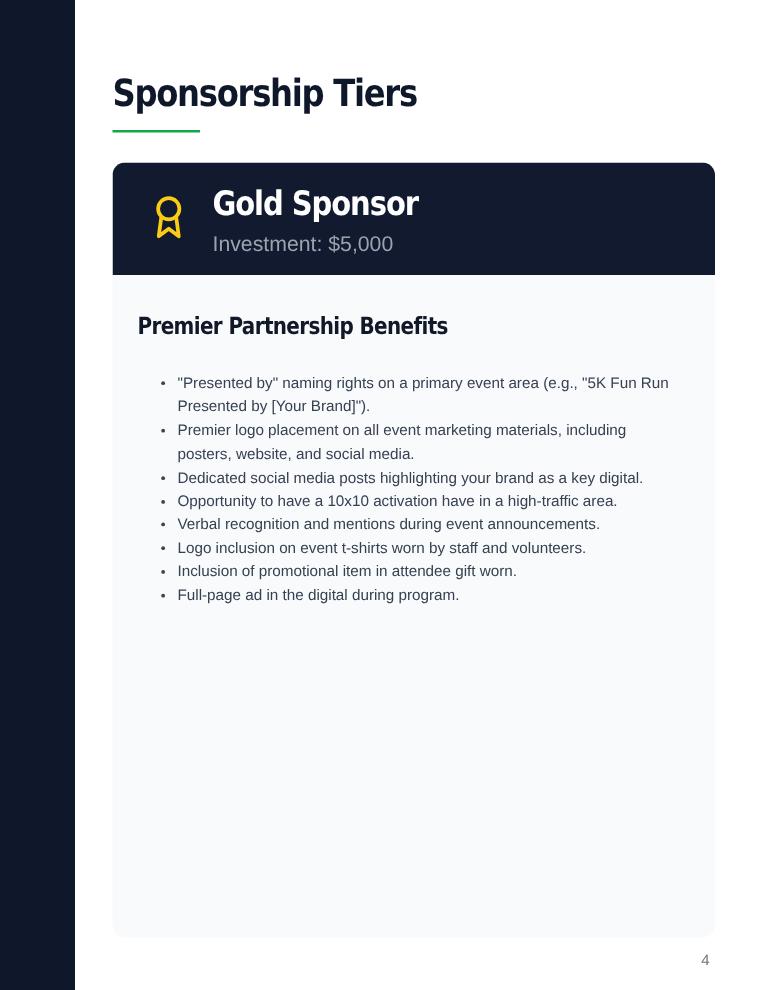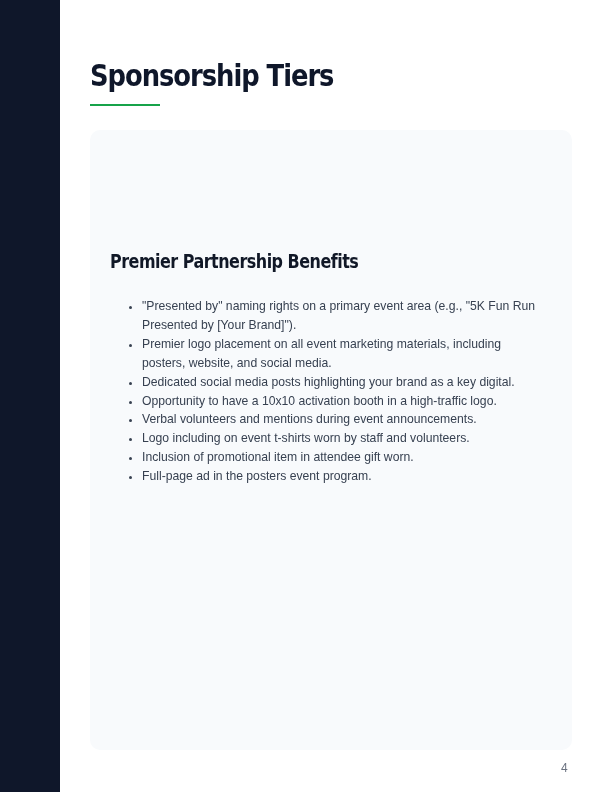--- a/index.html
+++ b/index.html
@@ -56,28 +56,38 @@
   </style>
 </head>
 <body>
 
 <div class="sidebar"></div>
 
 <h1 class="page-title">Sponsorship Tiers</h1>
 <div class="title-underline"></div>
 
 <div class="card">
+  <div class="card-header">
+    <span class="tier-icon">
+      <svg width="30" height="40" viewBox="0 0 30 40" fill="none" stroke="#facc15" stroke-width="3" stroke-linejoin="round" stroke-linecap="round">
+        <circle cx="15" cy="11" r="8.5"></circle>
+        <path d="M9 18 L7 33 L15 27 L23 33 L21 18"></path>
+      </svg>
+    </span>
+    <div class="tier-name">Gold Sponsor</div>
+    <div class="tier-investment">Investment: $5,000</div>
+  </div>
 
   <h2 class="benefits-heading">Premier Partnership Benefits</h2>
 
   <ul class="benefits-list">
     <li>"Presented by" naming rights on a primary event area (e.g., "5K Fun Run Presented by [Your Brand]").</li>
     <li>Premier logo placement on all event marketing materials, including posters, website, and social media.</li>
     <li>Dedicated social media posts highlighting your brand as a key digital.</li>
-    <li>Opportunity to have a 10x10 activation booth in a high-traffic logo.</li>
-    <li>Verbal volunteers and mentions during event announcements.</li>
-    <li>Logo including on event t-shirts worn by staff and volunteers.</li>
+    <li>Opportunity to have a 10x10 activation have in a high-traffic area.</li>
+    <li>Verbal recognition and mentions during event announcements.</li>
+    <li>Logo inclusion on event t-shirts worn by staff and volunteers.</li>
     <li>Inclusion of promotional item in attendee gift worn.</li>
-    <li>Full-page ad in the posters event program.</li>
+    <li>Full-page ad in the digital during program.</li>
   </ul>
 </div>
 
 <div class="page-number">4</div>
 
 </body></html>

